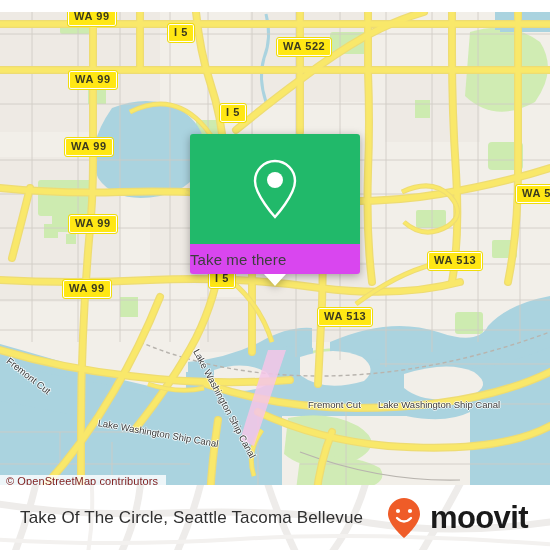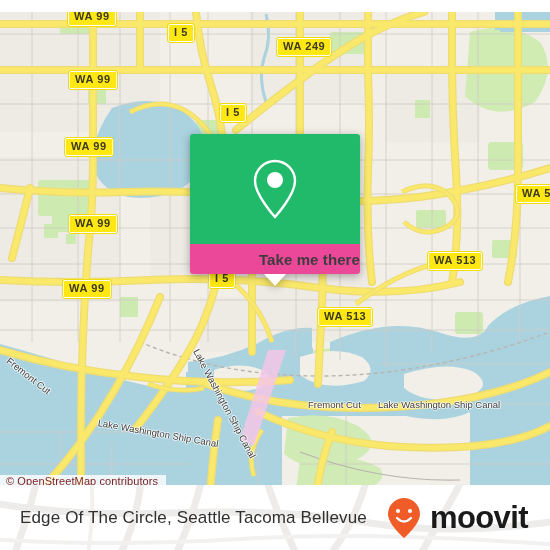--- a/index.html
+++ b/index.html
@@ -95,26 +95,25 @@
   }
   #popup .card-top {
     height: 110px;
     border-radius: 3px 3px 0 0;
     display: flex;
     align-items: center;
     justify-content: center;
   }
   #popup .card-bottom {
     height: 30px;
-    background: #ec4899;
+    background: #d946ef;
     border-radius: 0 0 3px 3px;
     display: flex;
     align-items: center;
-    justify-content: flex-end;
-    font-weight: bold;
+    justify-content: flex-start;
   }
   #popup .cta {
     font-size: 15px;
     color: #3d3d3d;
     letter-spacing: 0.1px;
   }
   #popup .tail {
     position: absolute;
     left: 50%;
     top: 140px;
@@ -372,21 +371,21 @@
         </g>
 
         <path d="M268 338 l18 0 l-32 96 l-14 -6 z" fill="#f5c6e8" opacity="0.85"></path>
 
       </g>
     </svg>
 
     <div>
       <div class="shield" style="left:68px;  top:-4px;">WA 99</div>
       <div class="shield" style="left:168px; top:12px;">I 5</div>
-      <div class="shield" style="left:277px; top:26px;">WA 249</div>
+      <div class="shield" style="left:277px; top:26px;">WA 522</div>
       <div class="shield" style="left:69px;  top:59px;">WA 99</div>
       <div class="shield" style="left:220px; top:92px;">I 5</div>
       <div class="shield" style="left:65px;  top:126px;">WA 99</div>
       <div class="shield" style="left:69px;  top:203px;">WA 99</div>
       <div class="shield" style="left:516px; top:173px;">WA 51</div>
       <div class="shield" style="left:428px; top:240px;">WA 513</div>
       <div class="shield" style="left:63px;  top:268px;">WA 99</div>
       <div class="shield" style="left:209px; top:258px;">I 5</div>
       <div class="shield" style="left:318px; top:296px;">WA 513</div>
     </div>
@@ -430,21 +429,21 @@
         <path d="M330 80 q30 -40 40 -90"></path>
         <path d="M120 80 q20 -40 22 -90"></path>
       </g>
       <g stroke="#f3f1ef" stroke-width="4" fill="none">
         <path d="M-10 64 q120 8 250 0 q130 -8 320 6"></path>
         <path d="M90 -10 q6 46 -4 100"></path>
       </g>
     </svg>
 
     <div class="inner">
-      <div class="placetitle">Edge Of The Circle, Seattle Tacoma Bellevue</div>
+      <div class="placetitle">Take Of The Circle, Seattle Tacoma Bellevue</div>
       <div class="brand">
         <svg width="36" height="44" viewBox="0 0 36 44">
           <path d="M18 2 C9.2 2 2 9.2 2 18 C2 28.4 18 42 18 42 C18 42 34 28.4 34 18 C34 9.2 26.8 2 18 2 Z" fill="#ef5c28"></path>
           <circle cx="12" cy="15" r="2.1" fill="#ffffff"></circle>
           <circle cx="24" cy="15" r="2.1" fill="#ffffff"></circle>
           <path d="M11 22 q7 7 14 0" fill="none" stroke="#ffffff" stroke-width="2.3" stroke-linecap="round"></path>
         </svg>
         <span class="brandtext">moovit</span>
       </div>
     </div>

